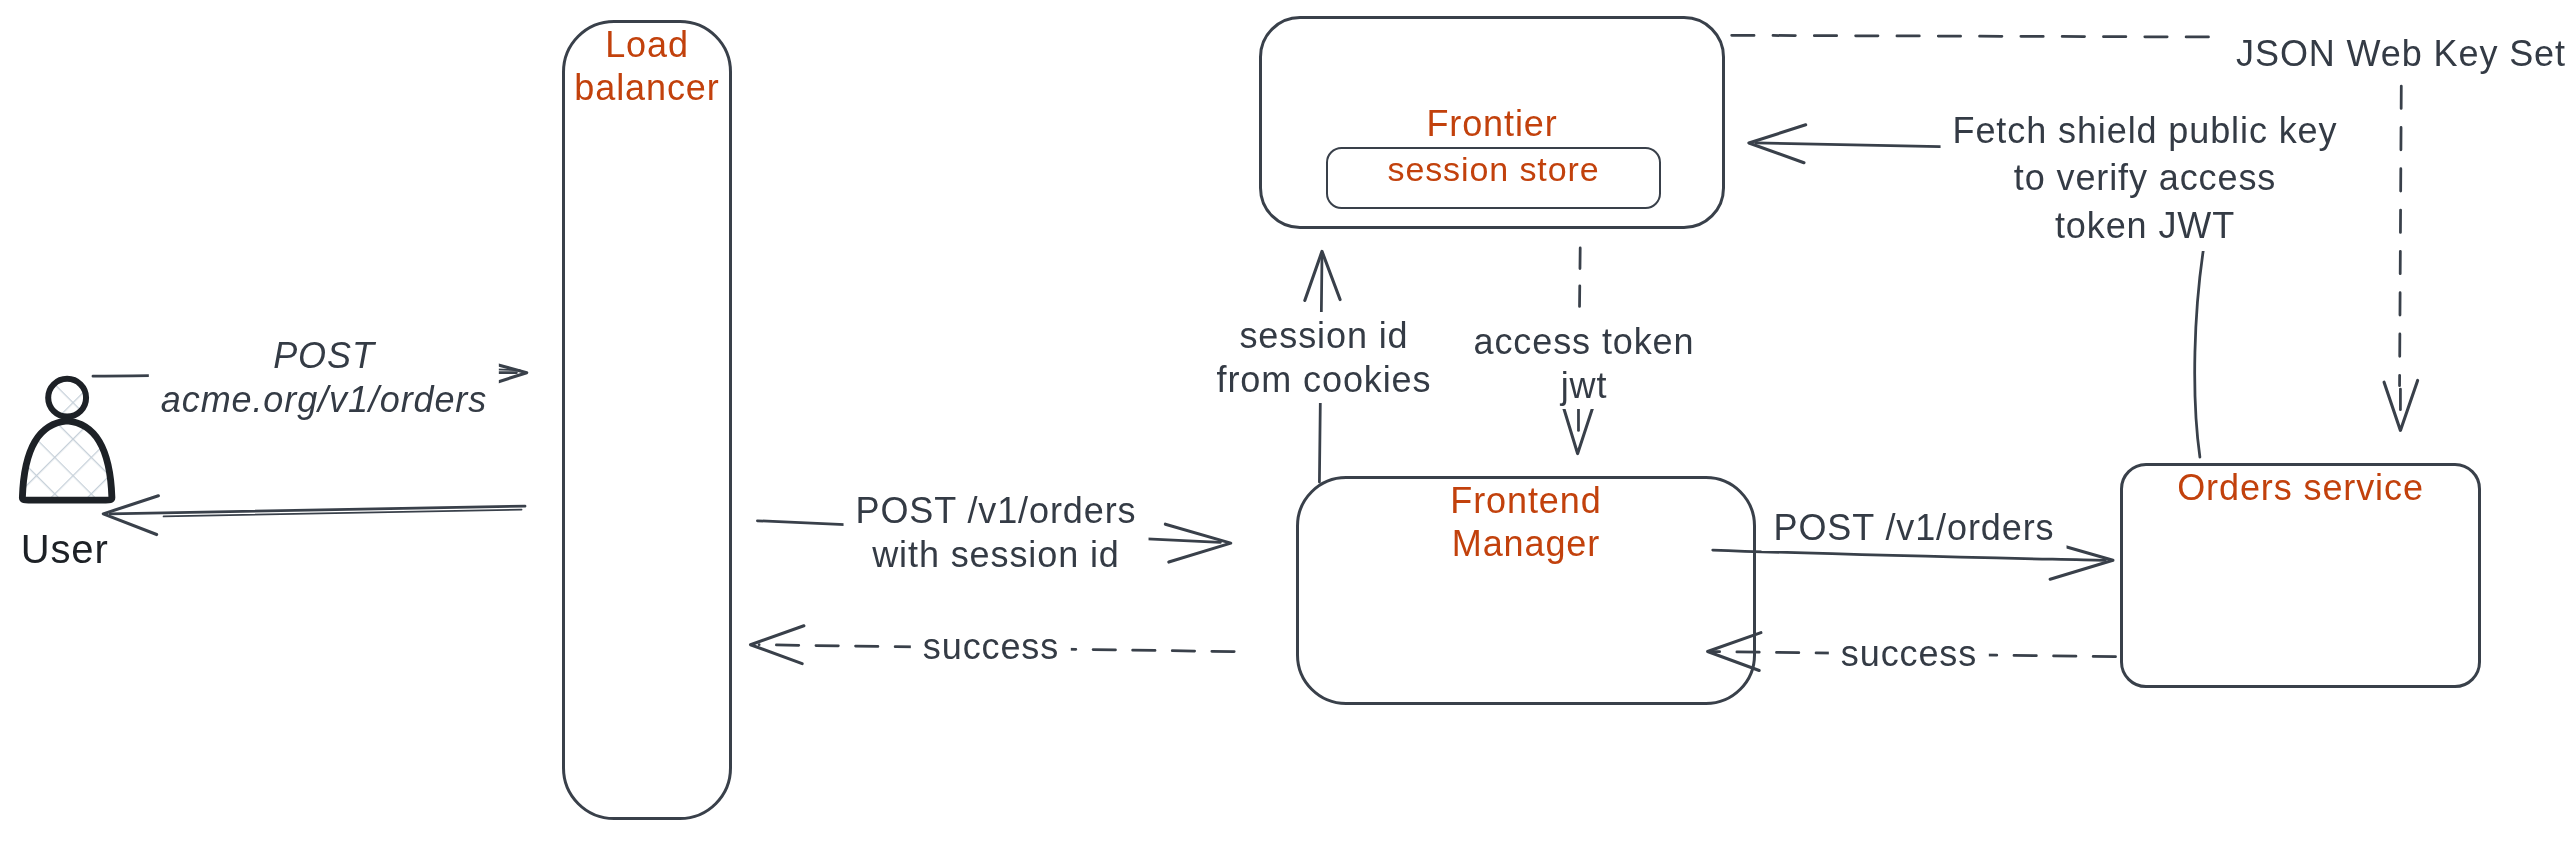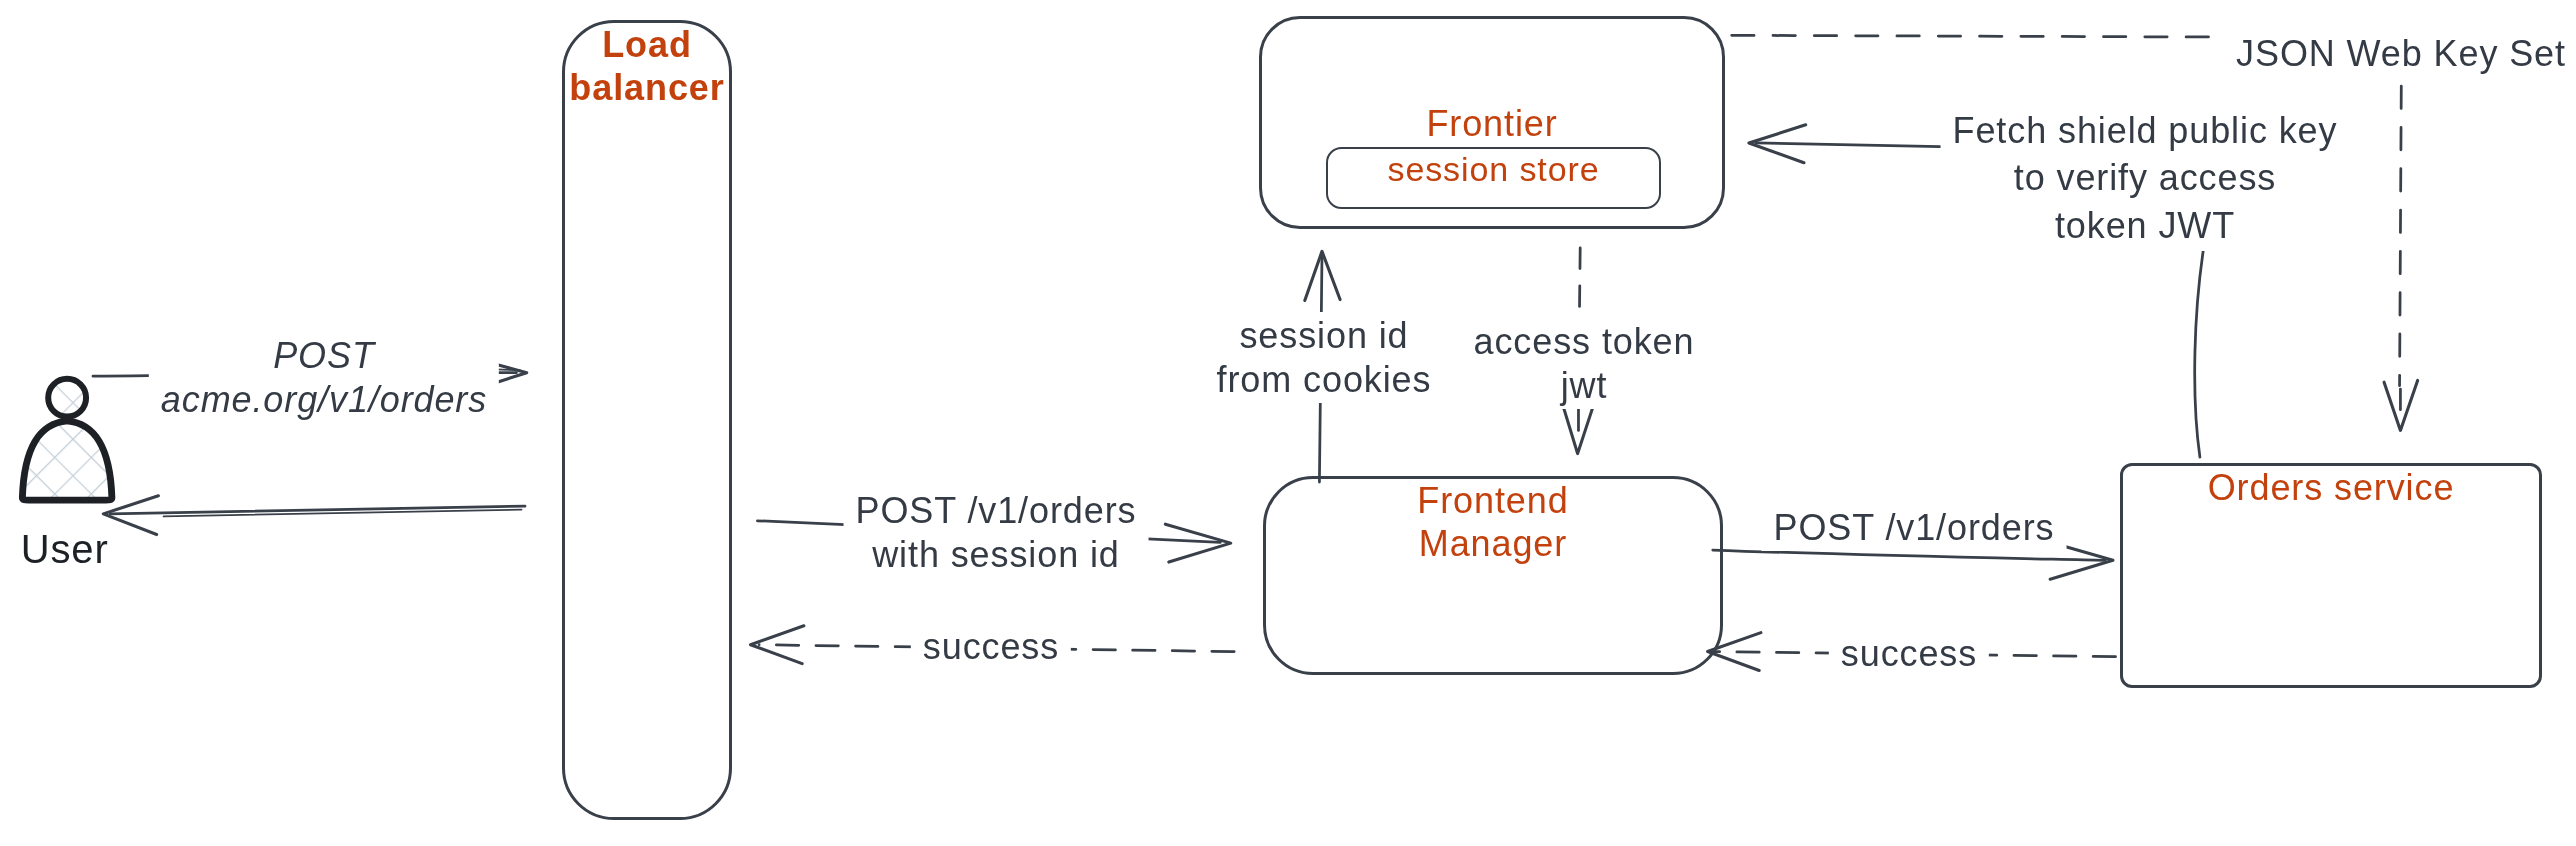--- a/index.html
+++ b/index.html
@@ -100,42 +100,42 @@
       <path d="M 2561 284 C 2549 360 2546 460 2556 531"></path>
 
       <path stroke-dasharray="26 22" d="M 2012 41 L 2588 43"></path>
 
       <path stroke-dasharray="26 22" d="M 2790 100 L 2788 448"></path>
       <path stroke-width="3.6" d="M 2770 444 L 2789 500 L 2809 442"></path>
       <path d="M 2789 452 L 2789 476"></path>
     </g>
   </svg>
 
-  <div class="node flexcenter" style="left:562px;top:20px;width:170px;height:800px;border-radius:52px;font-weight:bold;">
+  <div class="node flexcenter" style="left:562px;top:20px;width:170px;height:800px;border-radius:52px;">
     <div class="node-label">
       <div>Load</div>
       <div>balancer</div>
     </div>
   </div>
 
   <div class="node" style="left:1259px;top:15.5px;width:466px;height:213px;border-radius:41px;">
     <div class="node-label" style="position:absolute;left:0;right:0;top:83px;">Frontier</div>
     <div class="node flexcenter" style="left:64px;top:128px;width:335px;height:62px;border-radius:15.5px;border-width:2.6px;">
       <div class="node-label" style="font-size:34px;">session store</div>
     </div>
   </div>
 
-  <div class="node flexcenter" style="left:1263px;top:476px;width:460px;height:199px;border-radius:50px;">
+  <div class="node flexcenter" style="left:1296px;top:476px;width:460px;height:229px;border-radius:50px;">
     <div class="node-label">
       <div>Frontend</div>
       <div>Manager</div>
     </div>
   </div>
 
-  <div class="node flexcenter" style="left:2120px;top:463px;width:422px;height:225px;border-radius:12px;">
+  <div class="node flexcenter" style="left:2120px;top:463px;width:361px;height:225px;border-radius:26px;">
     <div class="node-label">Orders service</div>
   </div>
 
   <div class="user-label" style="left:20.7px;top:506px;">User</div>
 
   <div class="elabel" style="left:324px;top:332px;font-style:italic;">
     <div>POST</div>
     <div>acme.org/v1/orders</div>
   </div>
 

